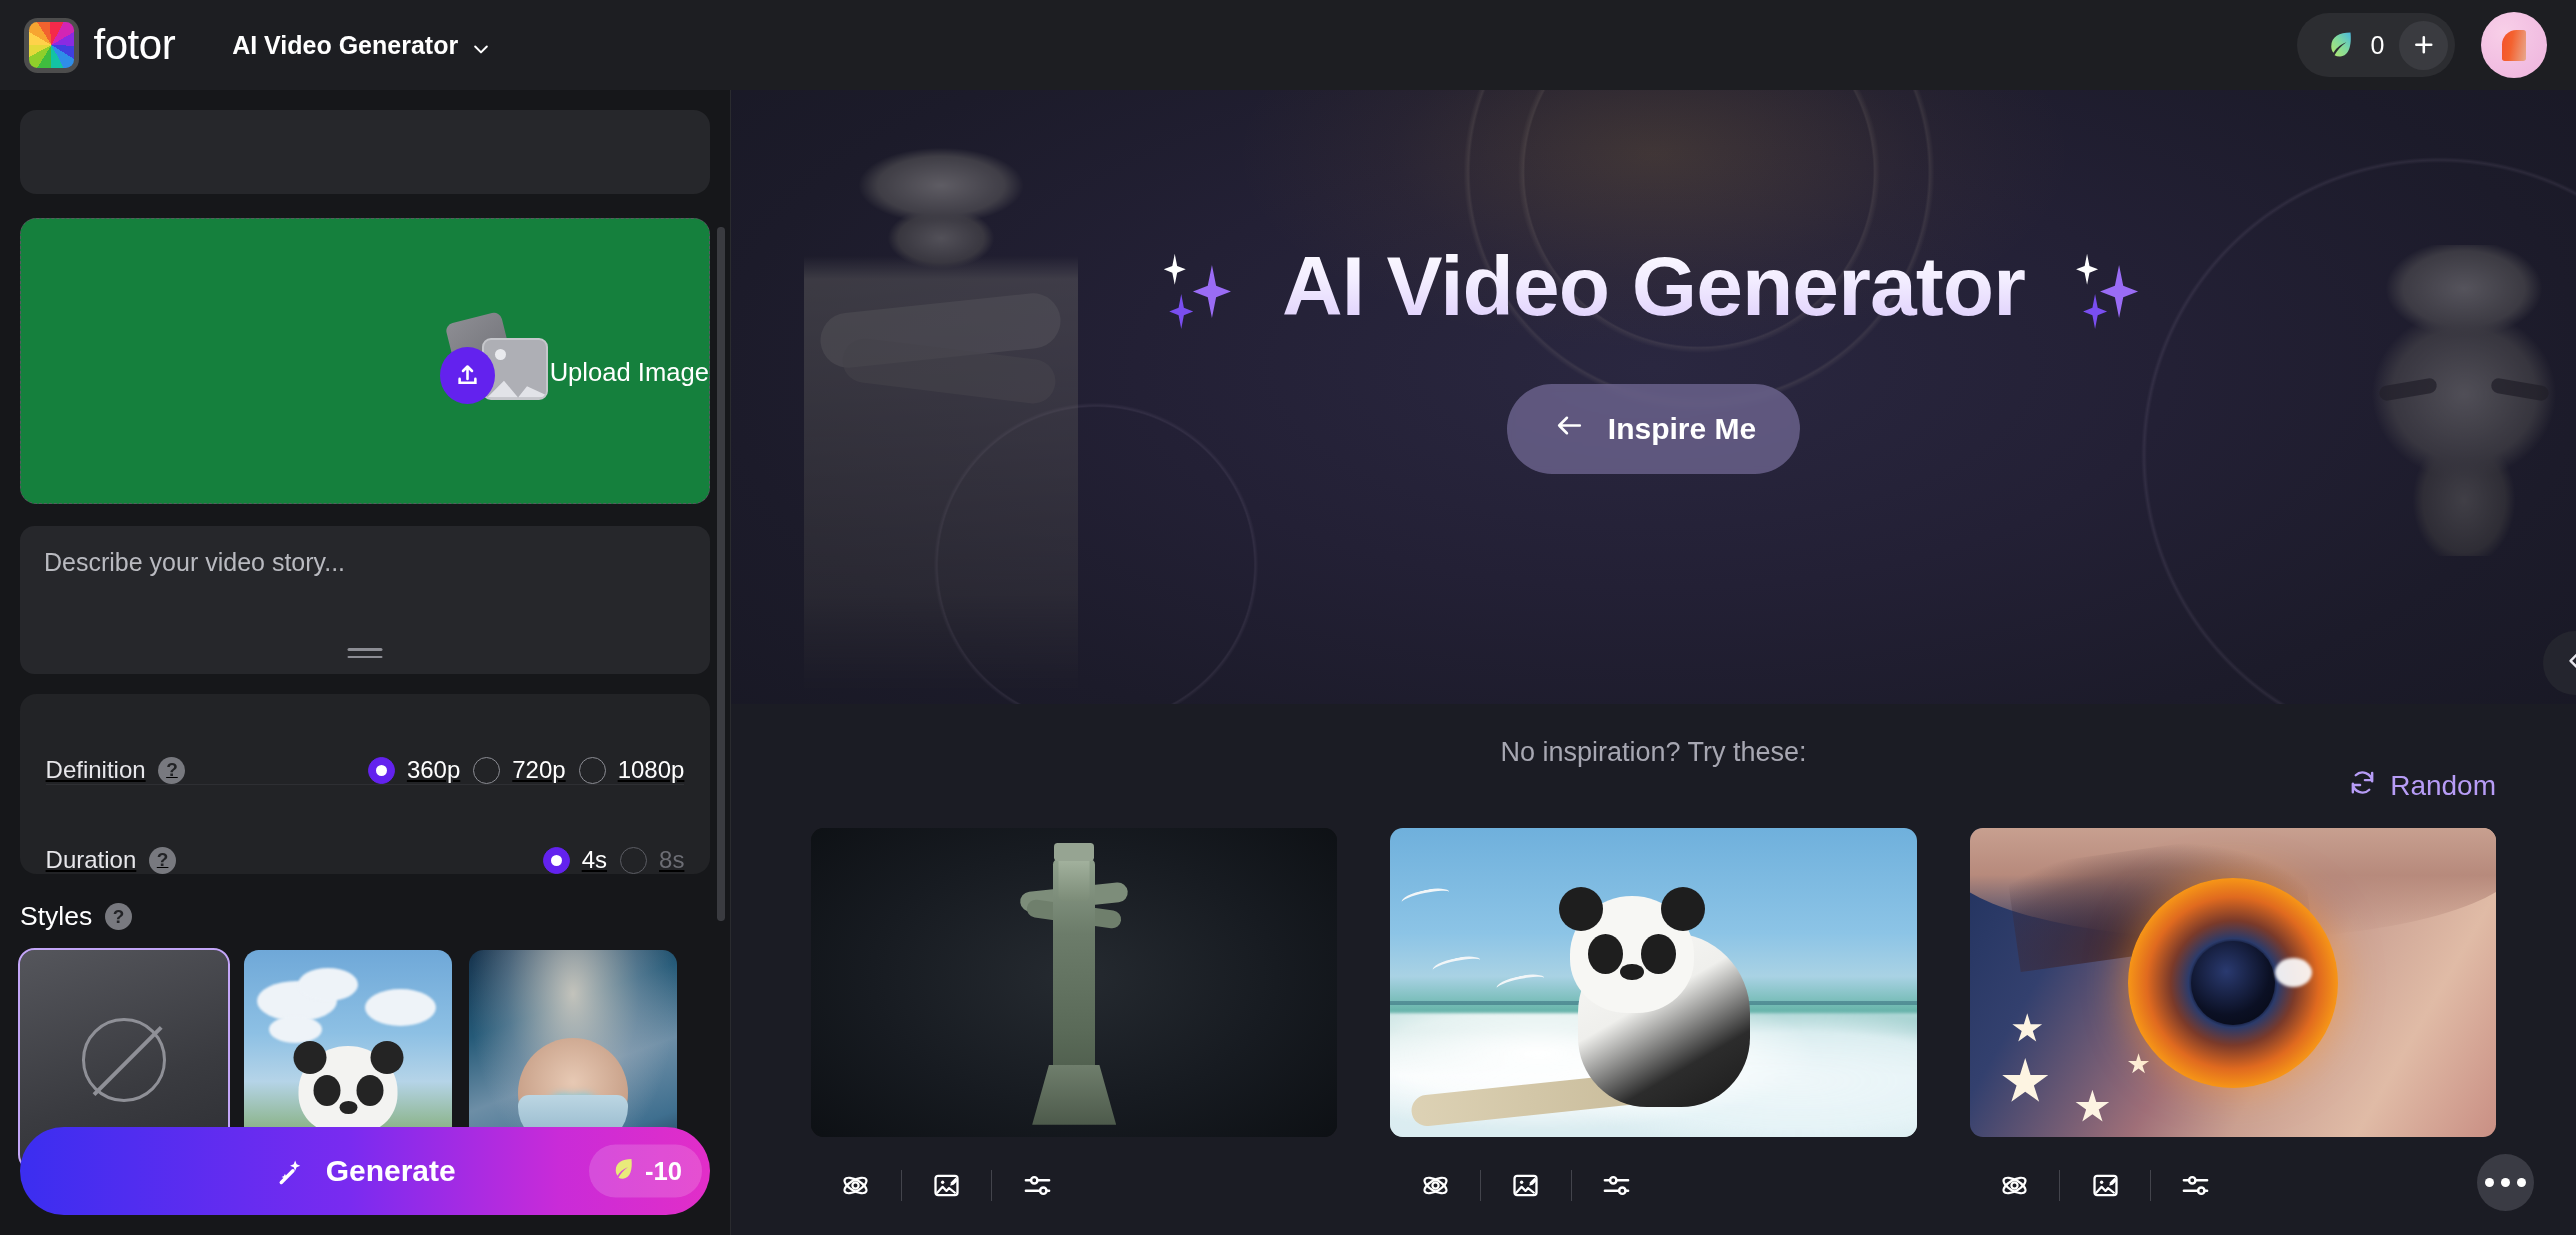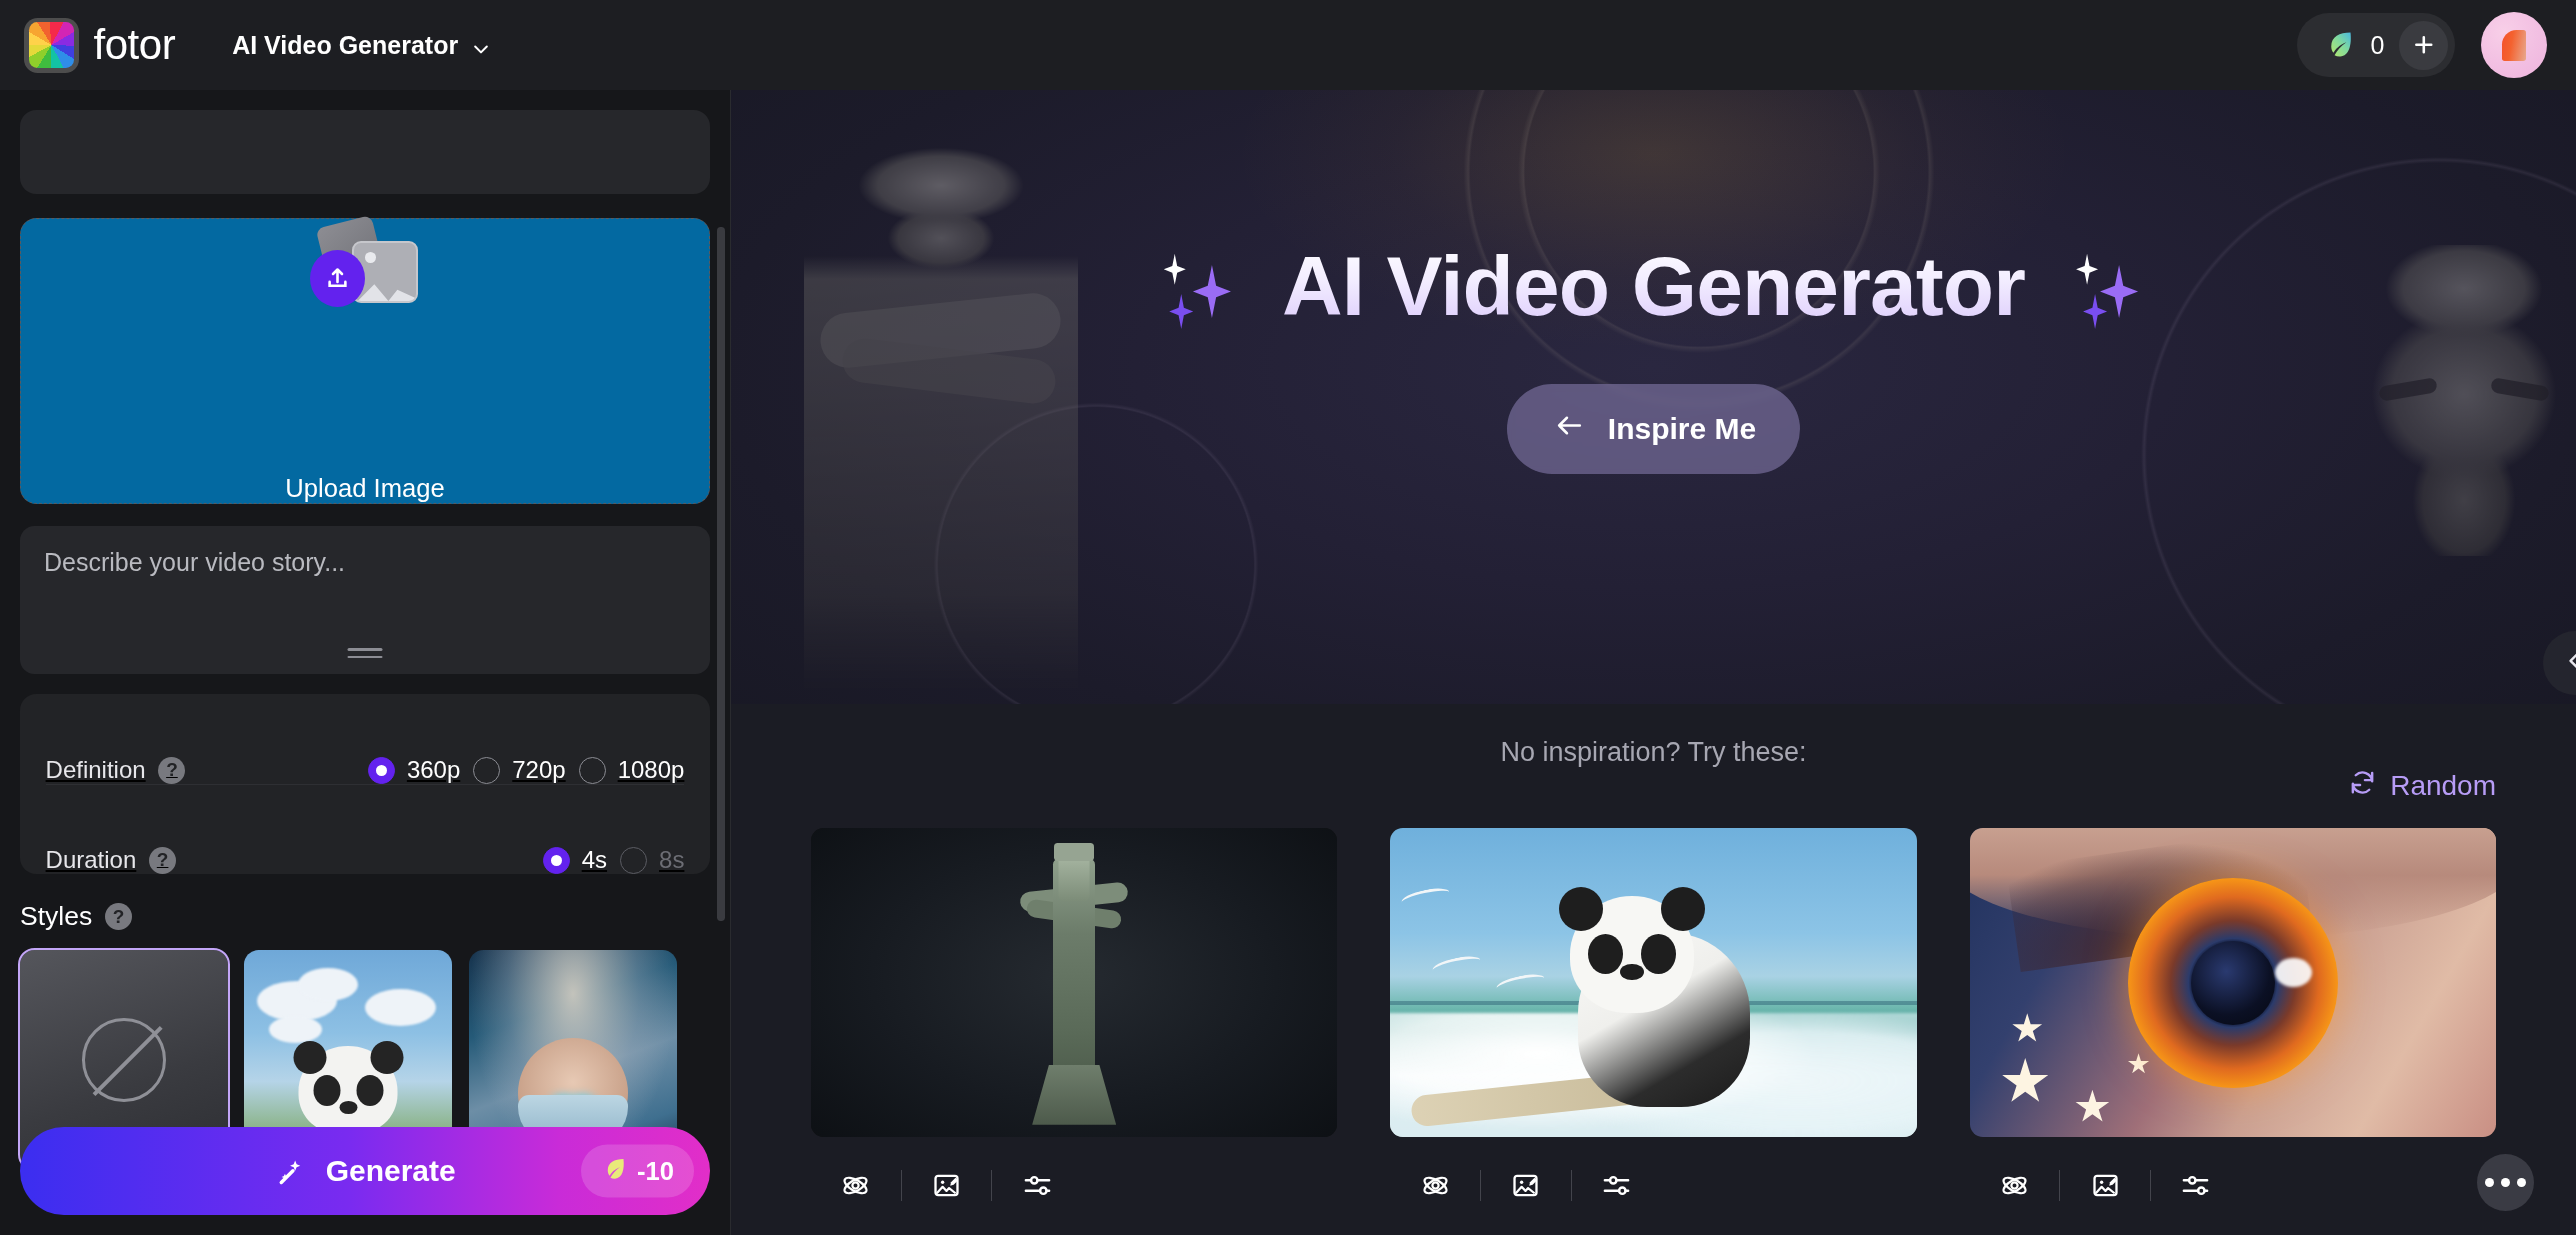--- a/index.html
+++ b/index.html
@@ -98,22 +98,22 @@
   .seg-tab {
     flex: 1; display: flex; align-items: center; justify-content: center; gap: 14.6px;
     border-radius: 12.8px; cursor: pointer; font-size: 25px; font-weight: 400;
     color: #e9e9ec;
   }
   .seg-tab.active { background: #c3a6f7; color: #1a1233; font-weight: 500; }
 
   .upload-box {
     margin-top: 24px; height: 286px;
     border: 1.8px dashed #595a60; border-radius: 16.4px;
-    background: #0369a1;
-    display: flex; flex-direction: column; align-items: center; justify-content: space-between;
+    background: #15803d;
+    display: flex; flex-direction: row; align-items: center; justify-content: flex-end;
     cursor: pointer; position: relative;
   }
   .upload-icon-wrap { position: relative; width: 110px; height: 91px; }
   .up-card-back {
     position: absolute; left: 12.8px; top: 1.8px; width: 57px; height: 68px;
     background: linear-gradient(150deg,#8d8d93,#6c6d73); border-radius: 8.2px;
     transform: rotate(-14deg);
   }
   .up-card-front {
     position: absolute; left: 42px; top: 22px; width: 66px; height: 62px;
@@ -243,21 +243,21 @@
     z-index: 20;
   }
   .generate-btn {
     height: 88px; border-radius: 44px; cursor: pointer;
     background: linear-gradient(90deg, #3b2ef0 0%, #7a2bf0 48%, #c92bd8 78%, #e22ec8 100%);
     display: flex; align-items: center; justify-content: center; position: relative;
   }
   .gen-label { color: #fff; font-size: 30px; font-weight: 700; }
   .gen-icon { margin-right: 16.4px; display: flex; }
   .gen-cost {
-    position: absolute; right: 16px; top: 50%; transform: translateY(-50%);
+    position: absolute; right: 8px; top: 50%; transform: translateY(-50%);
     height: 53px; border-radius: 26.5px; background: rgba(255,255,255,0.16);
     display: flex; align-items: center; gap: 9px; padding: 0 20px;
     color: #fff; font-size: 25.6px; font-weight: 600;
   }
   .panel-scrollbar {
     position: absolute; right: 5.5px; top: 137px; width: 7.3px; height: 694px;
     background: #3a3b40; border-radius: 3.7px;
   }
 
   

